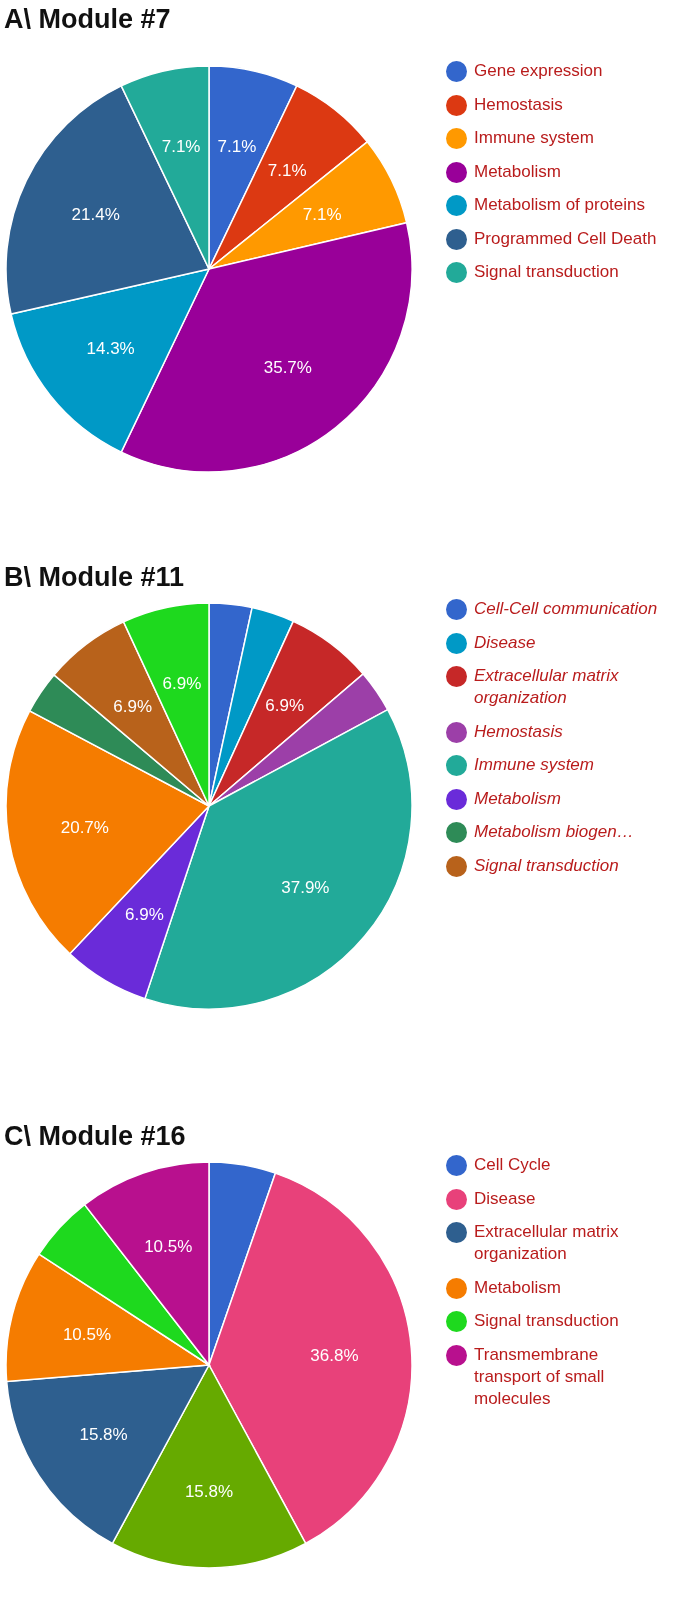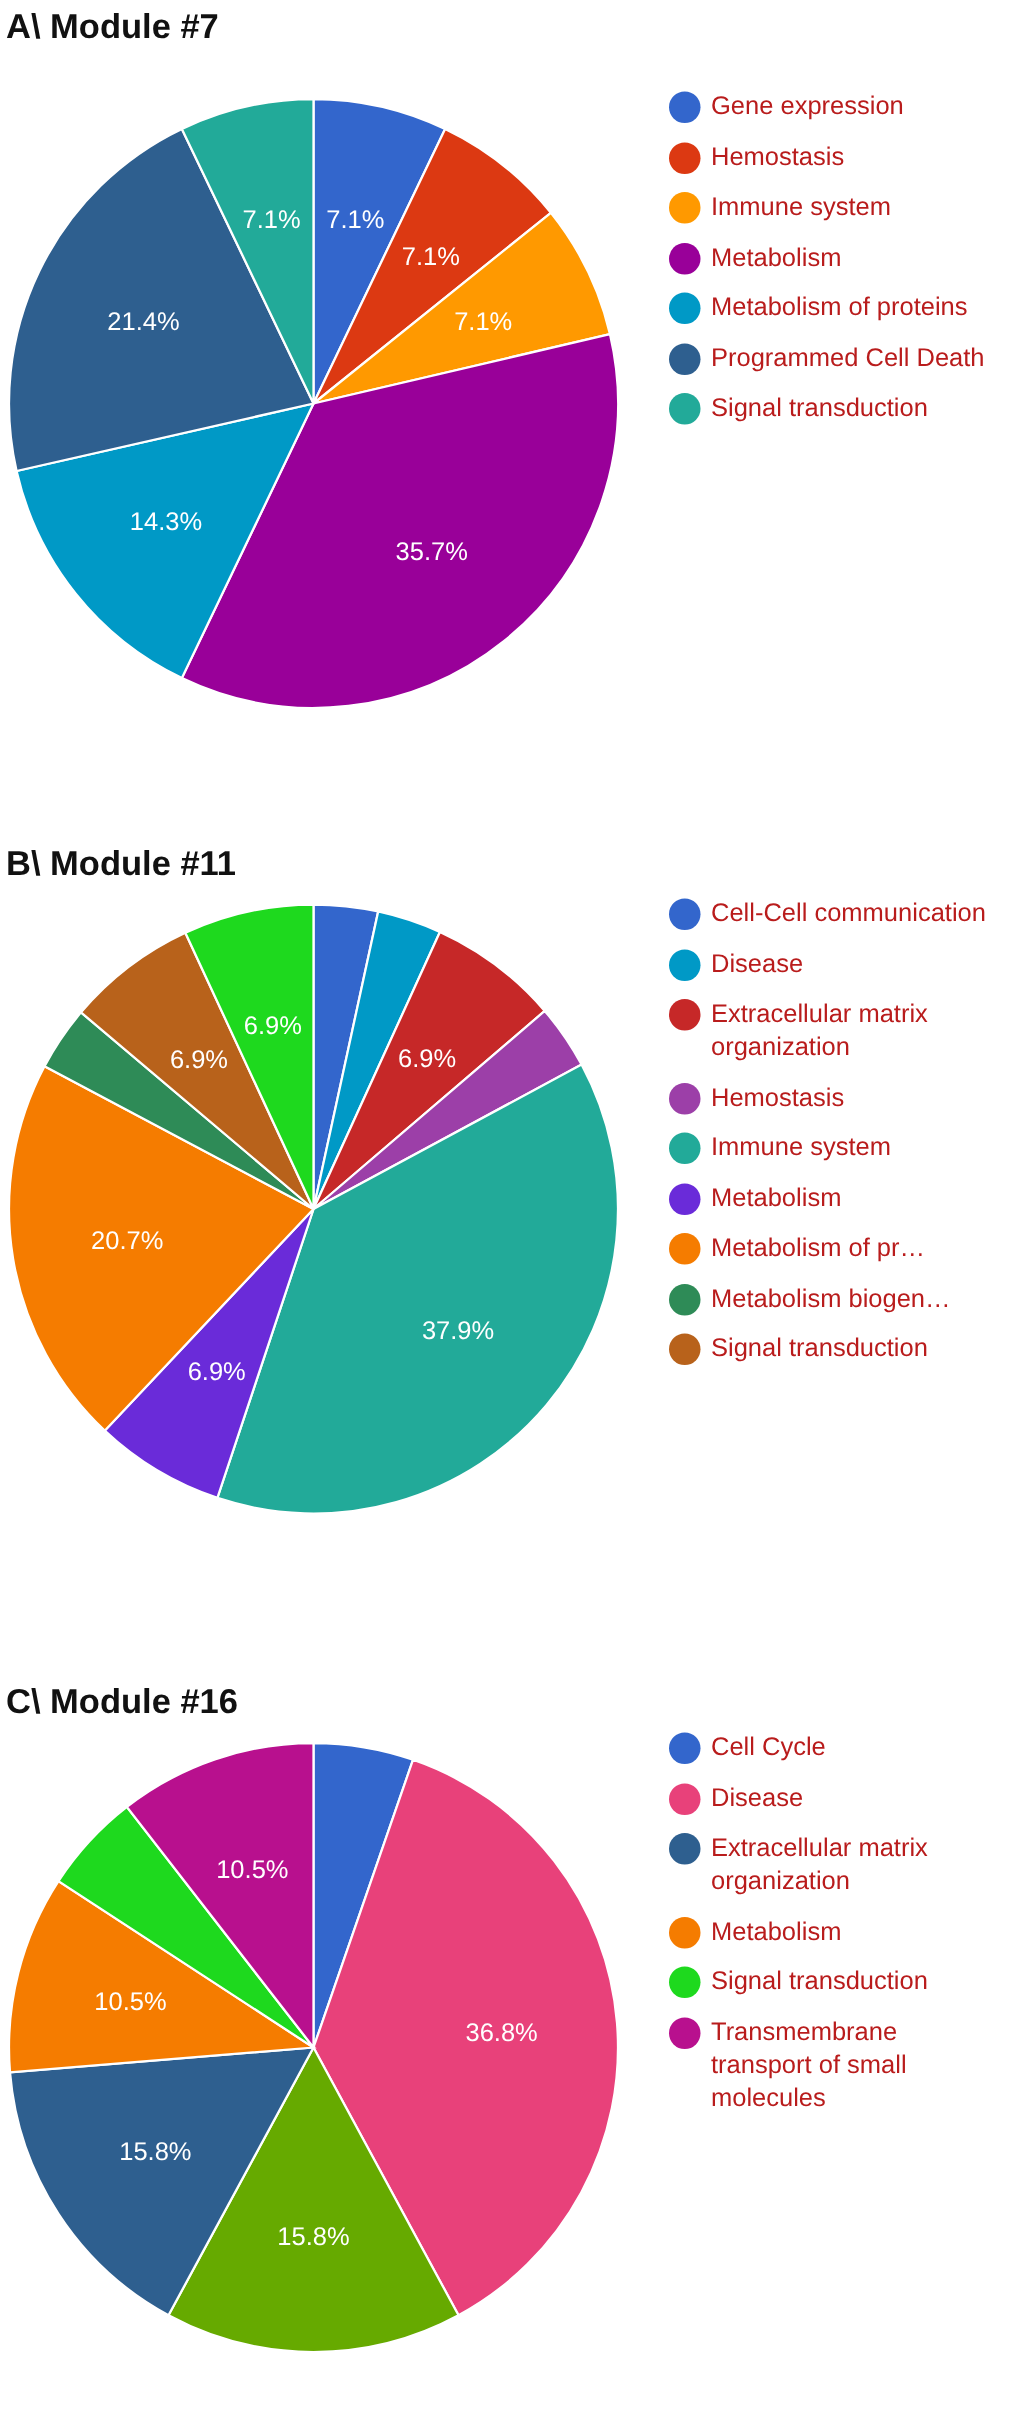--- a/index.html
+++ b/index.html
@@ -1,18 +1,18 @@
 <!DOCTYPE html>
 <html><head>
 <meta charset="utf-8">
 <style>
   html, body { margin: 0; padding: 0; background: #ffffff; }
   body { width: 685px; height: 1618px; position: relative; overflow: hidden; font-family: "Liberation Sans", sans-serif; }
   .panel { position: absolute; left: 0; width: 685px; }
-  .panel-title { position: absolute; left: 4px; top: 0; font-family: "Liberation Sans", sans-serif; font-weight: bold; font-size: 23px; color: #111; white-space: nowrap; }
+  .panel-title { position: absolute; left: 4px; top: 0; font-family: "Liberation Sans", sans-serif; font-weight: bold; font-size: 27px; color: #111; white-space: nowrap; }
   .pie-svg { position: absolute; left: 0; }
   .legend { position: absolute; left: 446px; width: 240px; }
   .legend-item { position: relative; padding-left 28px; font-size: 17px; color: #b91c1c; line-height: 22px; margin-bottom: 11.5px; padding-left: 28px; }
   .legend-dot { position: absolute; left: 0; top: 1px; width: 21px; height: 21px; border-radius: 50%; }
   .slice-label { font-family: "Liberation Sans", sans-serif; font-size: 17px; fill: #ffffff; }
 </style>
 </head>
 <body>
 
 <div class="panel" style="top:4px;">
@@ -57,28 +57,27 @@
       <path d="M209,244 L144.9340251917371,436.62541595507855 A203,203 0 0 1 69.81349948506835,391.77049121663947 Z" fill="#6a2bd9" stroke="#ffffff" stroke-width="1.5"></path>
       <text x="144.47565171862385" y="358.06177899175856" text-anchor="middle" class="slice-label">6.9%</text>
       <path d="M209,244 L69.81349948506835,391.77049121663947 A203,203 0 0 1 29.688357812485265,148.83522197778908 Z" fill="#f57c00" stroke="#ffffff" stroke-width="1.5"></path>
       <text x="84.82241503427308" y="270.5101680168562" text-anchor="middle" class="slice-label">20.7%</text>
       <path d="M209,244 L29.688357812485265,148.83522197778908 A203,203 0 0 1 53.99616166109371,112.91678177506398 Z" fill="#2e8b57" stroke="#ffffff" stroke-width="1.5"></path>
       <path d="M209,244 L53.99616166109371,112.91678177506398 A203,203 0 0 1 123.56257640723828,59.854821812160935 Z" fill="#b8621b" stroke="#ffffff" stroke-width="1.5"></path>
       <text x="132.66973291999028" y="149.92787637161695" text-anchor="middle" class="slice-label">6.9%</text>
       <path d="M209,244 L123.56257640723828,59.854821812160935 A203,203 0 0 1 208.99999999999994,41 Z" fill="#1ed91e" stroke="#ffffff" stroke-width="1.5"></path>
       <text x="181.8771122349341" y="127.09723941552966" text-anchor="middle" class="slice-label">6.9%</text>
     </svg>
-  <div class="legend" style="top:36px; width:230px;">
+  <div class="legend" style="top:36px; width:230px;font-style:italic;">
       <div class="legend-item"><span class="legend-dot" style="background: rgb(51, 102, 204);"></span><span>Cell-Cell communication</span></div>
       <div class="legend-item"><span class="legend-dot" style="background: rgb(0, 153, 198);"></span><span>Disease</span></div>
       <div class="legend-item"><span class="legend-dot" style="background: rgb(198, 40, 40);"></span><span>Extracellular matrix organization</span></div>
       <div class="legend-item"><span class="legend-dot" style="background: rgb(156, 63, 168);"></span><span>Hemostasis</span></div>
       <div class="legend-item"><span class="legend-dot" style="background: rgb(34, 170, 153);"></span><span>Immune system</span></div>
       <div class="legend-item"><span class="legend-dot" style="background: rgb(106, 43, 217);"></span><span>Metabolism</span></div>
-      <div class="legend-item"><span class="legend-dot" style="background: rgb(245, 124, 0);"></span><span>Metabolism of pr…</span></div>
       <div class="legend-item"><span class="legend-dot" style="background: rgb(46, 139, 87);"></span><span>Metabolism biogen…</span></div>
       <div class="legend-item"><span class="legend-dot" style="background: rgb(184, 98, 27);"></span><span>Signal transduction</span></div>
     </div>
 </div>
 
 <div class="panel" style="top:1121px;">
   <div class="panel-title">C\ Module #16</div>
   <svg class="pie-svg" width="420" height="497" style="top:0;">
       <path d="M209,244 L209,41 A203,203 0 0 1 275.35827001995335,52.152195738499614 Z" fill="#3366cc" stroke="#ffffff" stroke-width="1.5"></path>
       <path d="M209,244 L275.35827001995335,52.152195738499614 A203,203 0 0 1 305.67635534459157,422.501210968683 Z" fill="#e8417a" stroke="#ffffff" stroke-width="1.5"></path>

